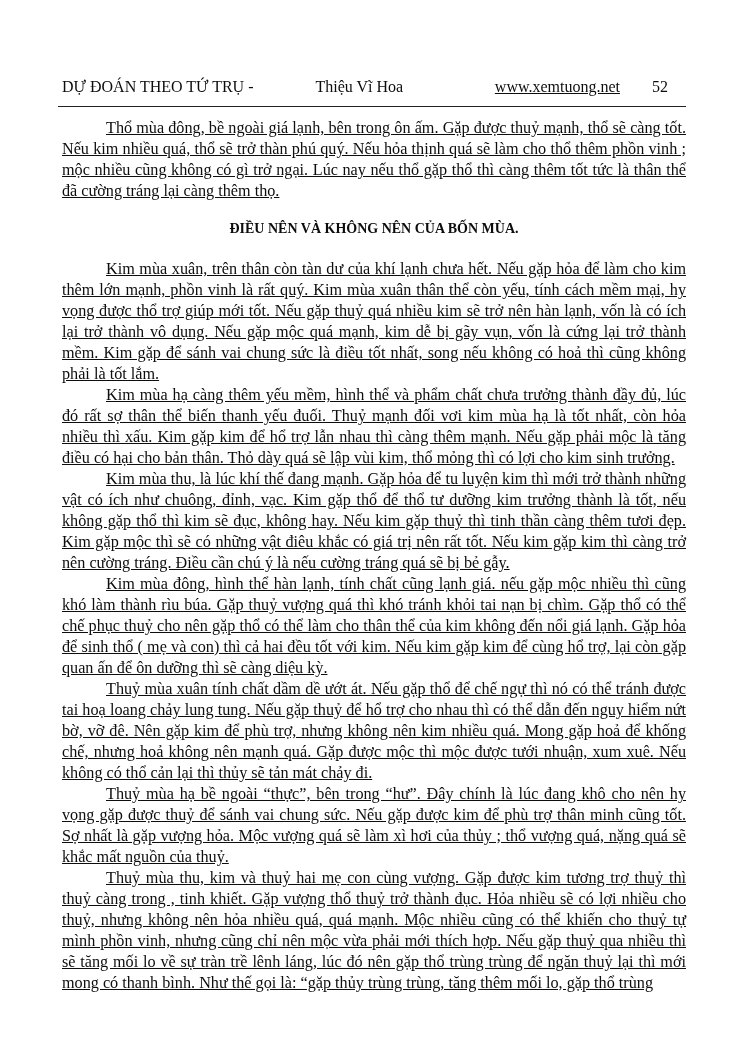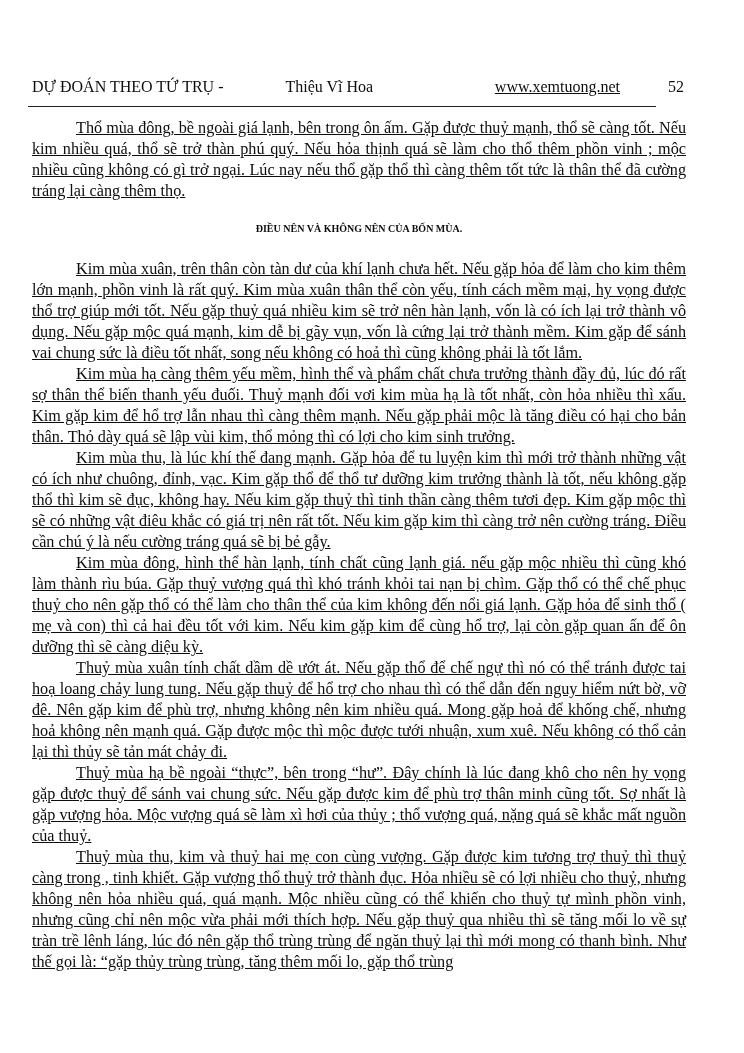--- a/index.html
+++ b/index.html
@@ -9,59 +9,59 @@
   }
   .page {
     position: relative;
     width: 744px;
     height: 1053px;
     margin: 0 auto;
     background: #ffffff;
     color: #0d0d0d;
     font-family: "Liberation Serif", "DejaVu Serif", serif;
     box-sizing: border-box;
-    padding: 40px 58px 0 32px;
+    padding: 40px 58px 0 62px;
     overflow: hidden;
   }
   .page-header {
     display: flex;
     align-items: baseline;
     font-size: 16px;
     white-space: nowrap;
   }
   .h-title { flex: none; }
   .h-author { flex: none; margin-left: 62px; margin-top: 38px; }
   .h-site {
     flex: none;
     margin-left: auto;
-    margin-right: 48px;
+    margin-right: 32px;
     text-decoration: underline;
     color: #0d0d0d;
     cursor: pointer;
   }
-  .h-page { flex: none; margin-right: 2px; }
+  .h-page { flex: none; margin-right: 18px; }
   .header-rule {
     border: none;
     border-top: 1.5px solid #222222;
     margin: 10px 0 0 -4px;
     width: 628px;
   }
   .body-text {
     margin-top: 11px;
     font-size: 16.2px;
     line-height: 21px;
     text-align: justify;
   }
   .body-text p {
     margin: 0;
     text-indent: 44px;
     text-decoration: underline;
   }
   .section-heading {
-    font-size: 10px;
+    font-size: 14px;
     font-weight: bold;
     text-align: center;
     text-indent: 0 !important;
     margin: 16px 0 20px 0;
     line-height: 21px;
   }
 </style>
 </head>
 <body>
 

